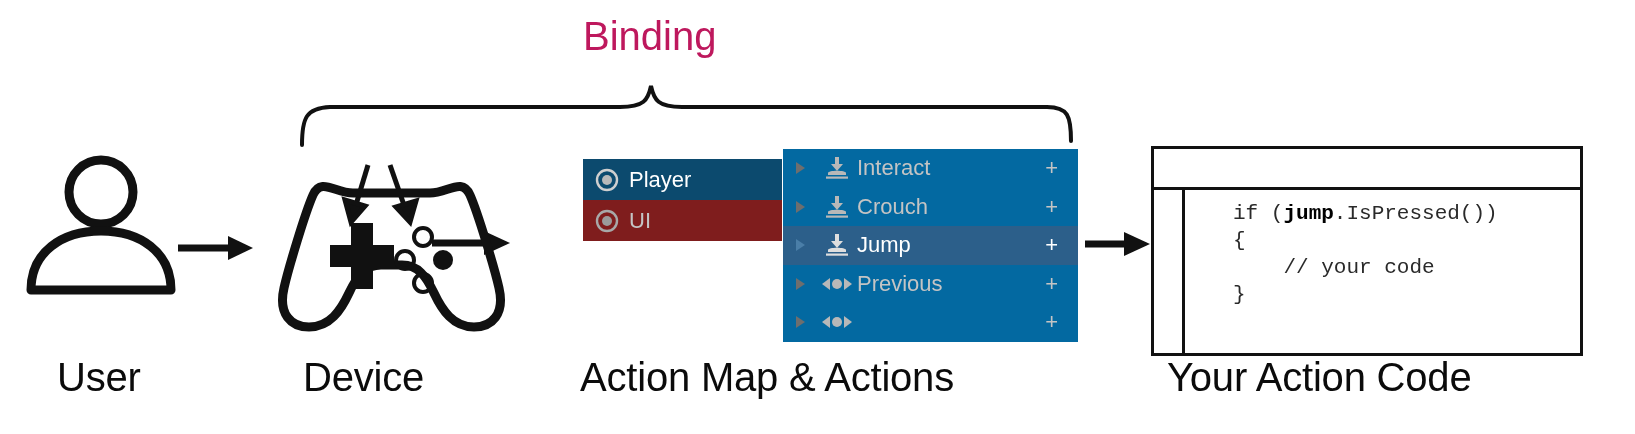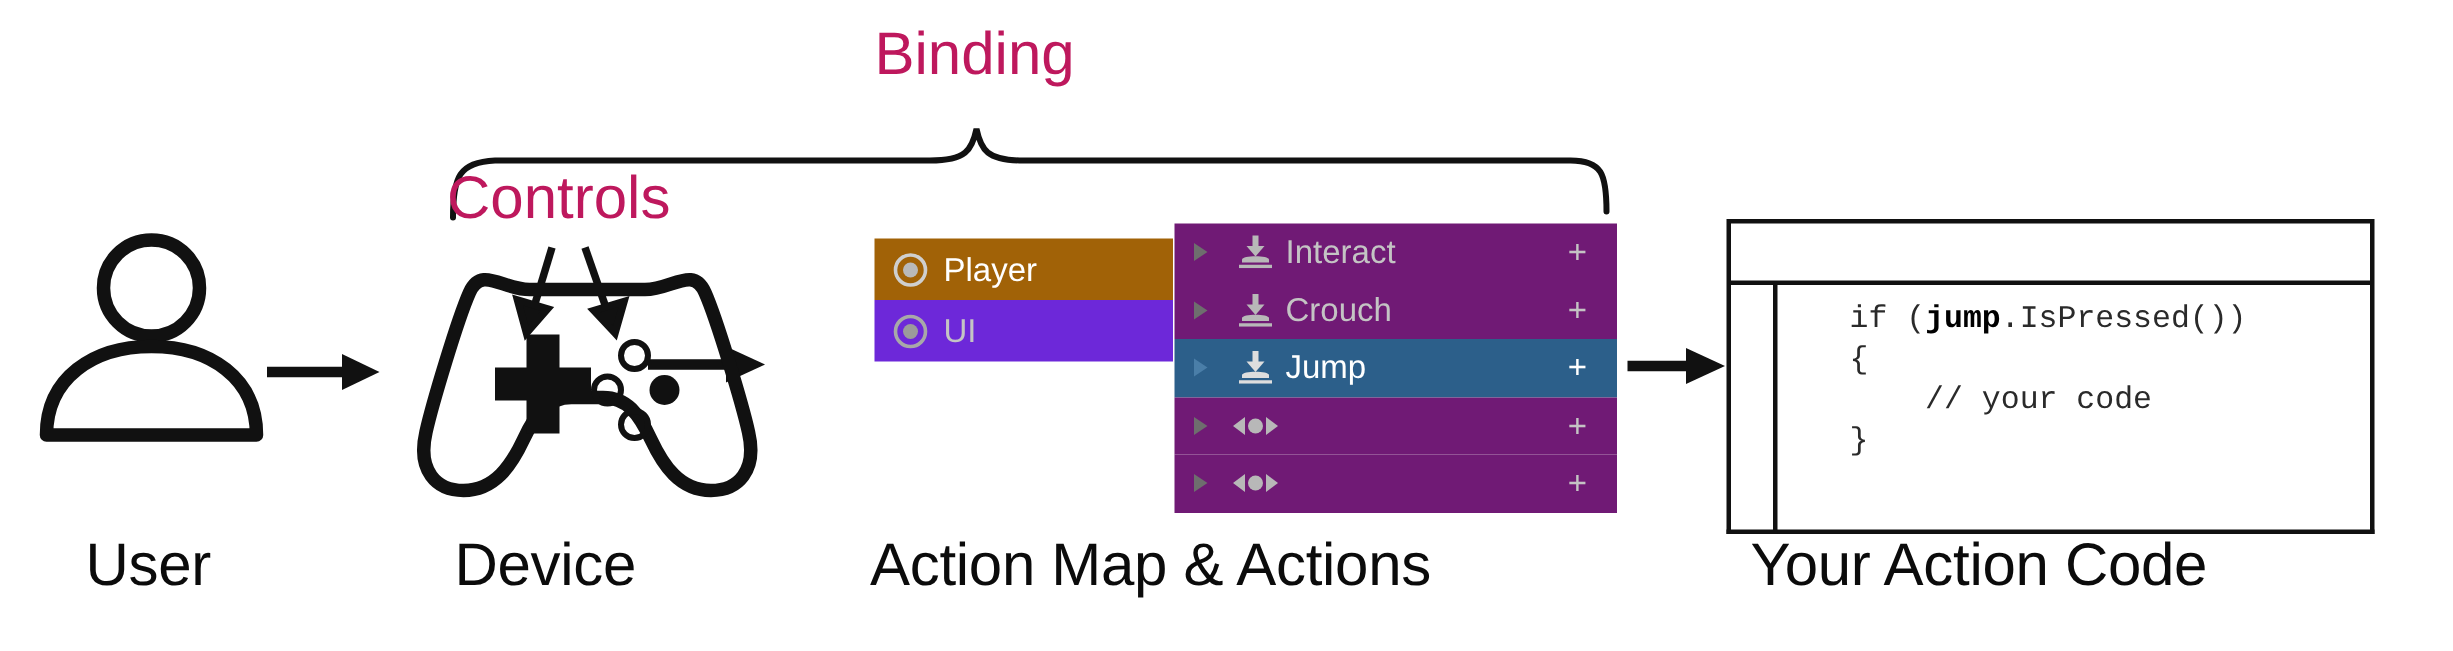--- a/index.html
+++ b/index.html
@@ -35,32 +35,32 @@
     align-items:center;
     box-sizing:border-box;
     font-family:"Liberation Sans",sans-serif;
   }
 
   
   .map-row{
     width:199px;
     height:41px;
     padding-left:12px;
-    background:#6d28d9;
+    background:#7f1d1d;
     color:#c4c4c4;
     font-size:22px;
   }
-  .map-row.sel{background:#a16207;color:#ffffff;}
+  .map-row.sel{background:#0c4a6e;color:#ffffff;}
   .map-row .lbl{margin-left:10px;}
 
   
   .act-row{
     width:295px;
     height:38.5px;
-    background:#701a75;
+    background:#0369a1;
     color:#c4c4c4;
     font-size:22px;
     position:relative;
   }
   .act-row.sel{background:#2c5f8a;color:#ffffff;}
   .act-row .fold{width:34px;display:flex;justify-content:center;align-items:center;}
   .act-row .tico{width:40px;display:flex;justify-content:center;align-items:center;}
   .act-row .lbl{flex:1;}
   .act-row .plus{
     position:absolute;right:20px;top:50%;transform:translateY(-50%);
@@ -156,21 +156,20 @@
 
       <path d="M330,245 h21 v-22 h22 v22 h21 v22 h-21 v22 h-22 v-22 h-21 Z" fill="#111"></path>
 
       <circle cx="405" cy="260" r="9" fill="none" stroke="#111" stroke-width="4"></circle>
       <circle cx="423" cy="237" r="9" fill="none" stroke="#111" stroke-width="4"></circle>
       <circle cx="423" cy="283" r="9" fill="none" stroke="#111" stroke-width="4"></circle>
       <circle cx="443" cy="260" r="10" fill="#111"></circle>
     </g>
   </svg>
 
-  <div class="toplabel" id="lbl-controls" style="left:298px;top:110px;">Controls</div>
 
   <div class="panel" id="map-panel" style="left:583px;top:159px;width:199px;">
 
     <div class="row map-row sel">
       <span class="ico" style="width:24px;height:24px;display:inline-block;">
         <svg width="24" height="24" viewBox="0 0 24 24" aria-hidden="true">
           <circle cx="12" cy="12" r="10" fill="none" stroke="#cfcfcf" stroke-width="2.4"></circle>
           <circle cx="12" cy="12" r="5" fill="#b9b9b9"></circle>
         </svg>
       </span>
@@ -250,20 +249,21 @@
             <polygon points="3,1 12,7 3,13" fill="#6e6e6e"></polygon>
           </svg>
       </span>
       <span class="tico">
         <svg width="30" height="16" viewBox="0 0 30 16" aria-hidden="true">
           <polygon points="0,8 8,2 8,14" fill="#b8b8b8"></polygon>
           <circle cx="15" cy="8" r="5" fill="#b8b8b8"></circle>
           <polygon points="30,8 22,2 22,14" fill="#b8b8b8"></polygon>
         </svg>
       </span>
+      <span class="lbl">Previous</span>
       <span class="plus">+</span>
     </div>
 
     <div class="row act-row">
       <span class="fold">
         <svg width="14" height="14" viewBox="0 0 14 14" aria-hidden="true">
             <polygon points="3,1 12,7 3,13" fill="#6e6e6e"></polygon>
           </svg>
       </span>
       <span class="tico">

